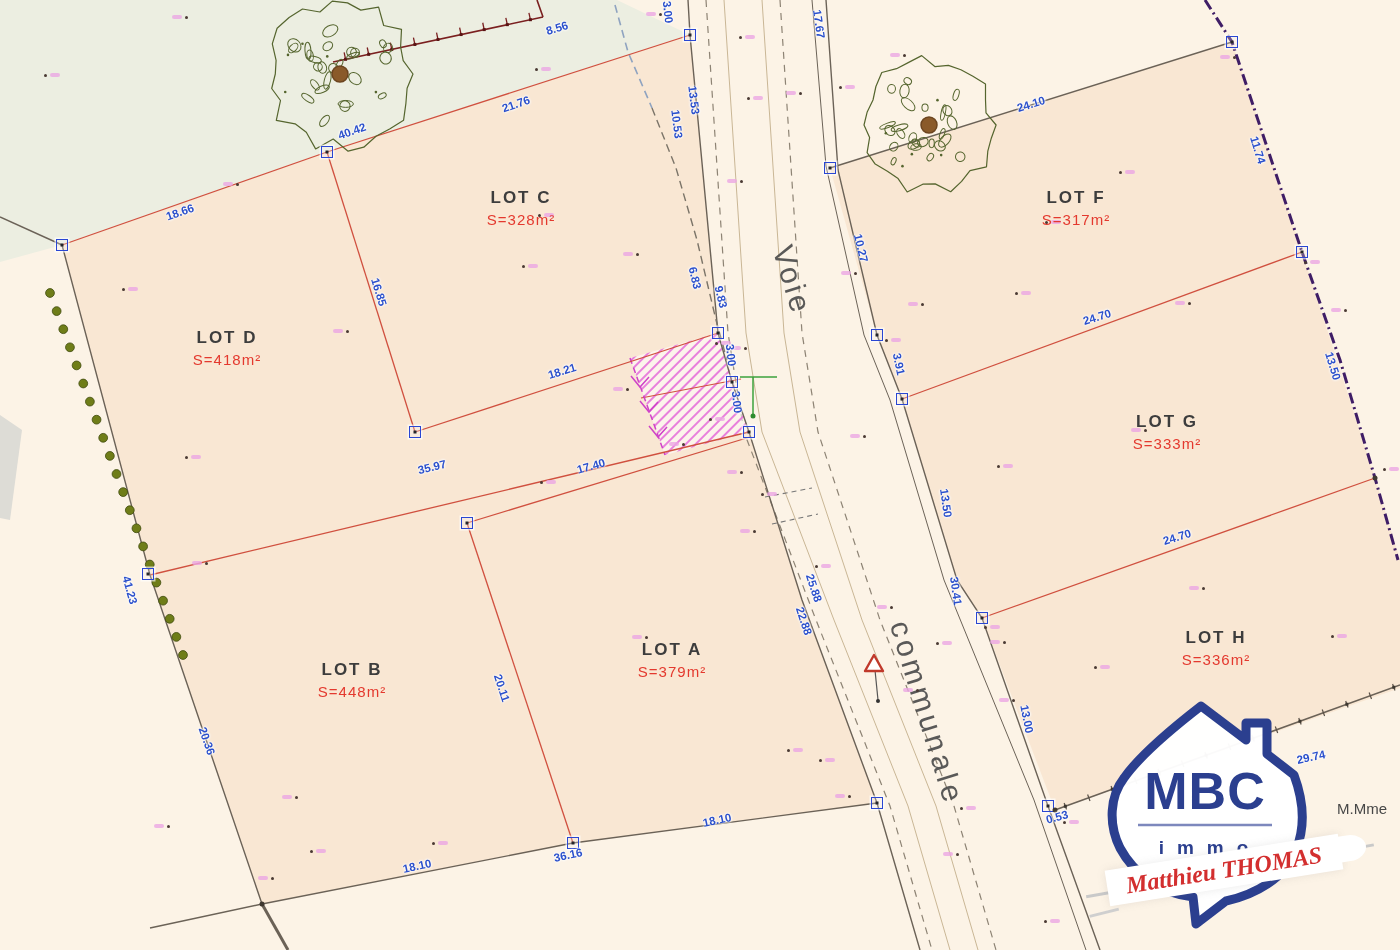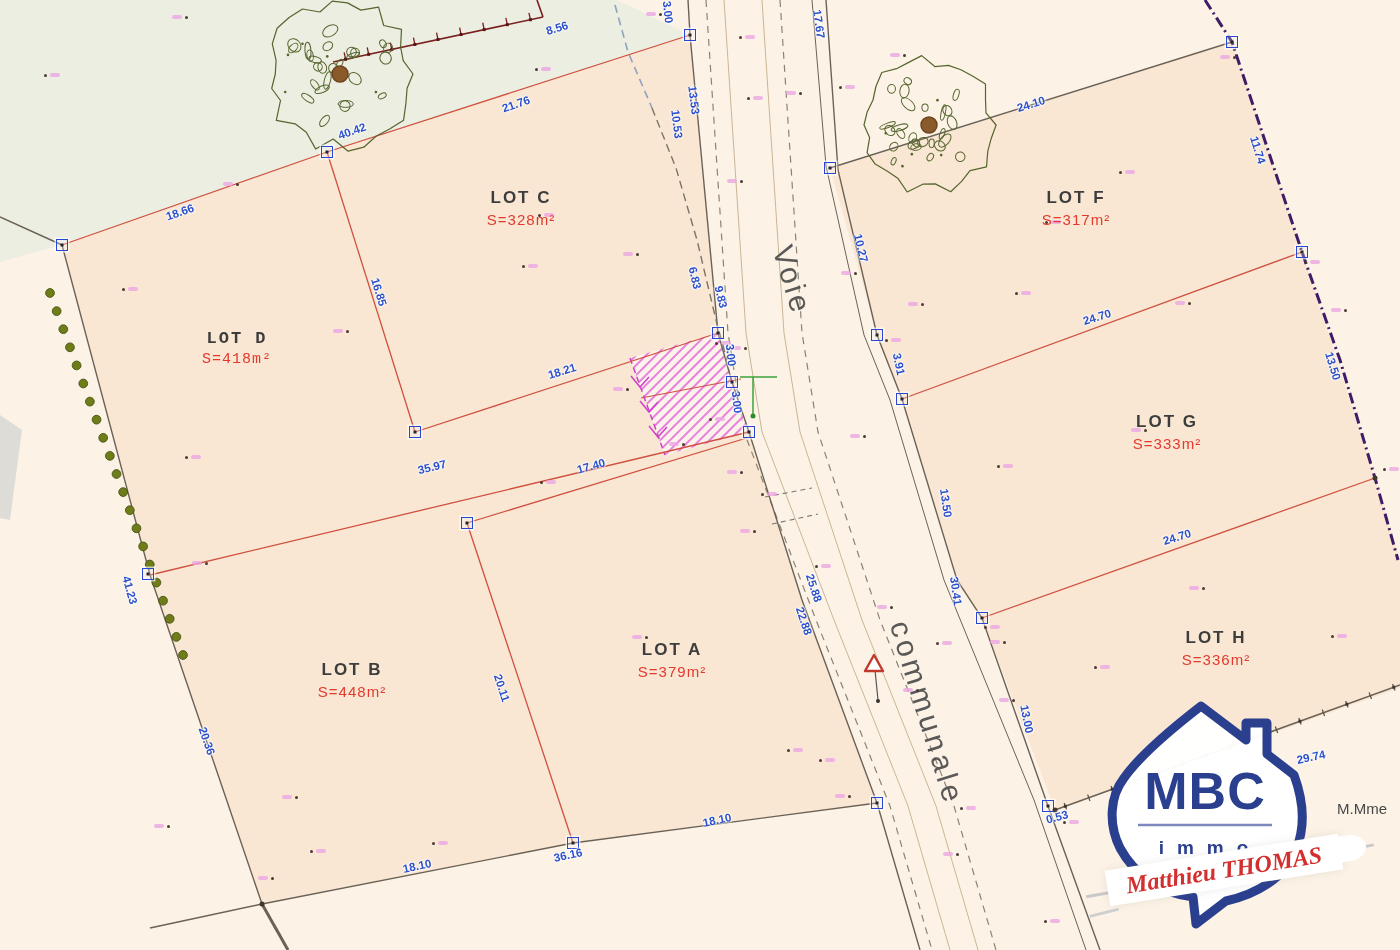--- a/index.html
+++ b/index.html
@@ -277,21 +277,21 @@
         <div class="ar">S=379m²</div>
       </div>
       <div class="lot" style="left: 352px; top: 680px;">
         <div class="nm">LOT B</div>
         <div class="ar">S=448m²</div>
       </div>
       <div class="lot" style="left: 521px; top: 208px;">
         <div class="nm">LOT C</div>
         <div class="ar">S=328m²</div>
       </div>
-      <div class="lot" style="left: 237px; top: 348px; font-family: Liberation Mono, monospace;">
+      <div class="lot" style="left: 227px; top: 348px;">
         <div class="nm">LOT D</div>
         <div class="ar">S=418m²</div>
       </div>
       <div class="lot" style="left: 1076px; top: 208px;">
         <div class="nm">LOT F</div>
         <div class="ar">S=317m²</div>
       </div>
       <div class="lot" style="left: 1167px; top: 432px;">
         <div class="nm">LOT G</div>
         <div class="ar">S=333m²</div>

